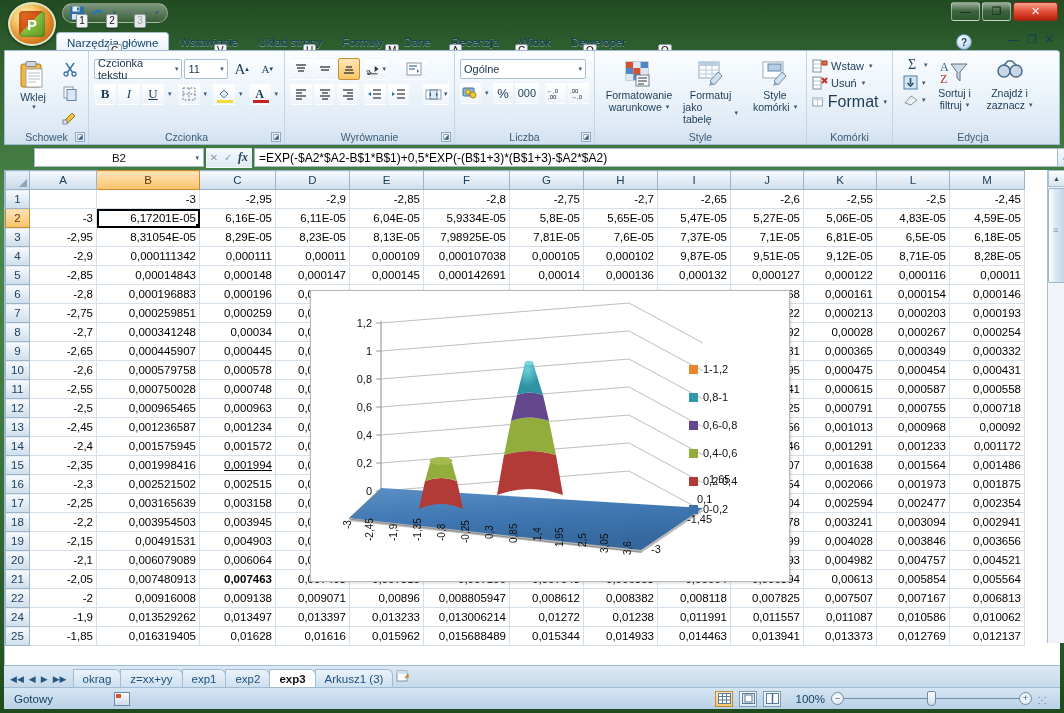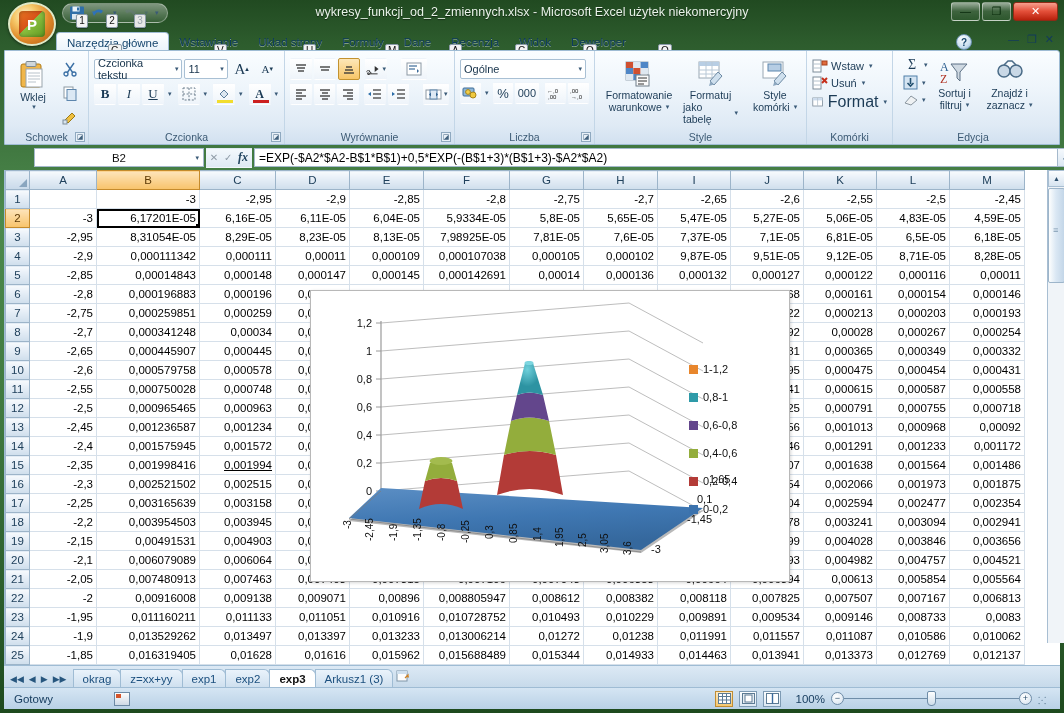--- a/index.html
+++ b/index.html
@@ -221,21 +221,20 @@
             display:flex; align-items:center; justify-content:center; font-size:9px; color:#2c4f6d; line-height:1;}
   .grip { width:12px; height:12px; position:relative; }
   .grip:after{ content:"⁙"; font-size:10px; color:#5d7c96; }
 </style>
 </head>
 <body>
 
 <div class="window">
 
   <div class="titlebar">
-    <div class="title-text">wykresy_funkcji_od_2_zmiennych.xlsx - Microsoft Excel użytek niekomercyjny</div>
     <div class="winbtns">
       <div class="winbtn">—</div>
       <div class="winbtn">❐</div>
       <div class="winbtn close">✕</div>
     </div>
   </div>
 
   <div class="orb">
     <div class="orb-inner">P</div>
   </div>
@@ -1070,21 +1069,21 @@
             <td class="cell" style="width: 73px;">0,005393</td>
             <td class="cell" style="width: 73px;">0,005193</td>
             <td class="cell" style="width: 73px;">0,004982</td>
             <td class="cell" style="width: 73px;">0,004757</td>
             <td class="cell" style="width: 75px;">0,004521</td>
           </tr>
           <tr>
             <th class="rowh">21</th>
             <td class="cell" style="width: 67px;">-2,05</td>
             <td class="cell" style="width: 103px;">0,007480913</td>
-            <td class="cell" style="width: 76px;">0,007463</td>
+            <td class="cell" style="width: 76px; font-weight: bold;">0,007463</td>
             <td class="cell" style="width: 74px;">0,007403</td>
             <td class="cell" style="width: 74px;">0,007315</td>
             <td class="cell" style="width: 86px;">0,007196</td>
             <td class="cell" style="width: 74px;">0,007043</td>
             <td class="cell" style="width: 74px;">0,006858</td>
             <td class="cell" style="width: 73px;">0,00664</td>
             <td class="cell" style="width: 73px;">0,006394</td>
             <td class="cell" style="width: 73px;">0,00613</td>
             <td class="cell" style="width: 73px;">0,005854</td>
             <td class="cell" style="width: 75px;">0,005564</td>
@@ -1097,36 +1096,20 @@
             <td class="cell" style="width: 74px;">0,009071</td>
             <td class="cell" style="width: 74px;">0,00896</td>
             <td class="cell" style="width: 86px;">0,008805947</td>
             <td class="cell" style="width: 74px;">0,008612</td>
             <td class="cell" style="width: 74px;">0,008382</td>
             <td class="cell" style="width: 73px;">0,008118</td>
             <td class="cell" style="width: 73px;">0,007825</td>
             <td class="cell" style="width: 73px;">0,007507</td>
             <td class="cell" style="width: 73px;">0,007167</td>
             <td class="cell" style="width: 75px;">0,006813</td>
-          </tr>
-          <tr>
-            <th class="rowh">23</th>
-            <td class="cell" style="width: 67px;">-1,95</td>
-            <td class="cell" style="width: 103px;">0,011160211</td>
-            <td class="cell" style="width: 76px;">0,011133</td>
-            <td class="cell" style="width: 74px;">0,011051</td>
-            <td class="cell" style="width: 74px;">0,010916</td>
-            <td class="cell" style="width: 86px;">0,010728752</td>
-            <td class="cell" style="width: 74px;">0,010493</td>
-            <td class="cell" style="width: 74px;">0,010229</td>
-            <td class="cell" style="width: 73px;">0,009891</td>
-            <td class="cell" style="width: 73px;">0,009534</td>
-            <td class="cell" style="width: 73px;">0,009146</td>
-            <td class="cell" style="width: 73px;">0,008733</td>
-            <td class="cell" style="width: 75px;">0,0083</td>
           </tr>
           <tr>
             <th class="rowh">24</th>
             <td class="cell" style="width: 67px;">-1,9</td>
             <td class="cell" style="width: 103px;">0,013529262</td>
             <td class="cell" style="width: 76px;">0,013497</td>
             <td class="cell" style="width: 74px;">0,013397</td>
             <td class="cell" style="width: 74px;">0,013233</td>
             <td class="cell" style="width: 86px;">0,013006214</td>
             <td class="cell" style="width: 74px;">0,01272</td>

